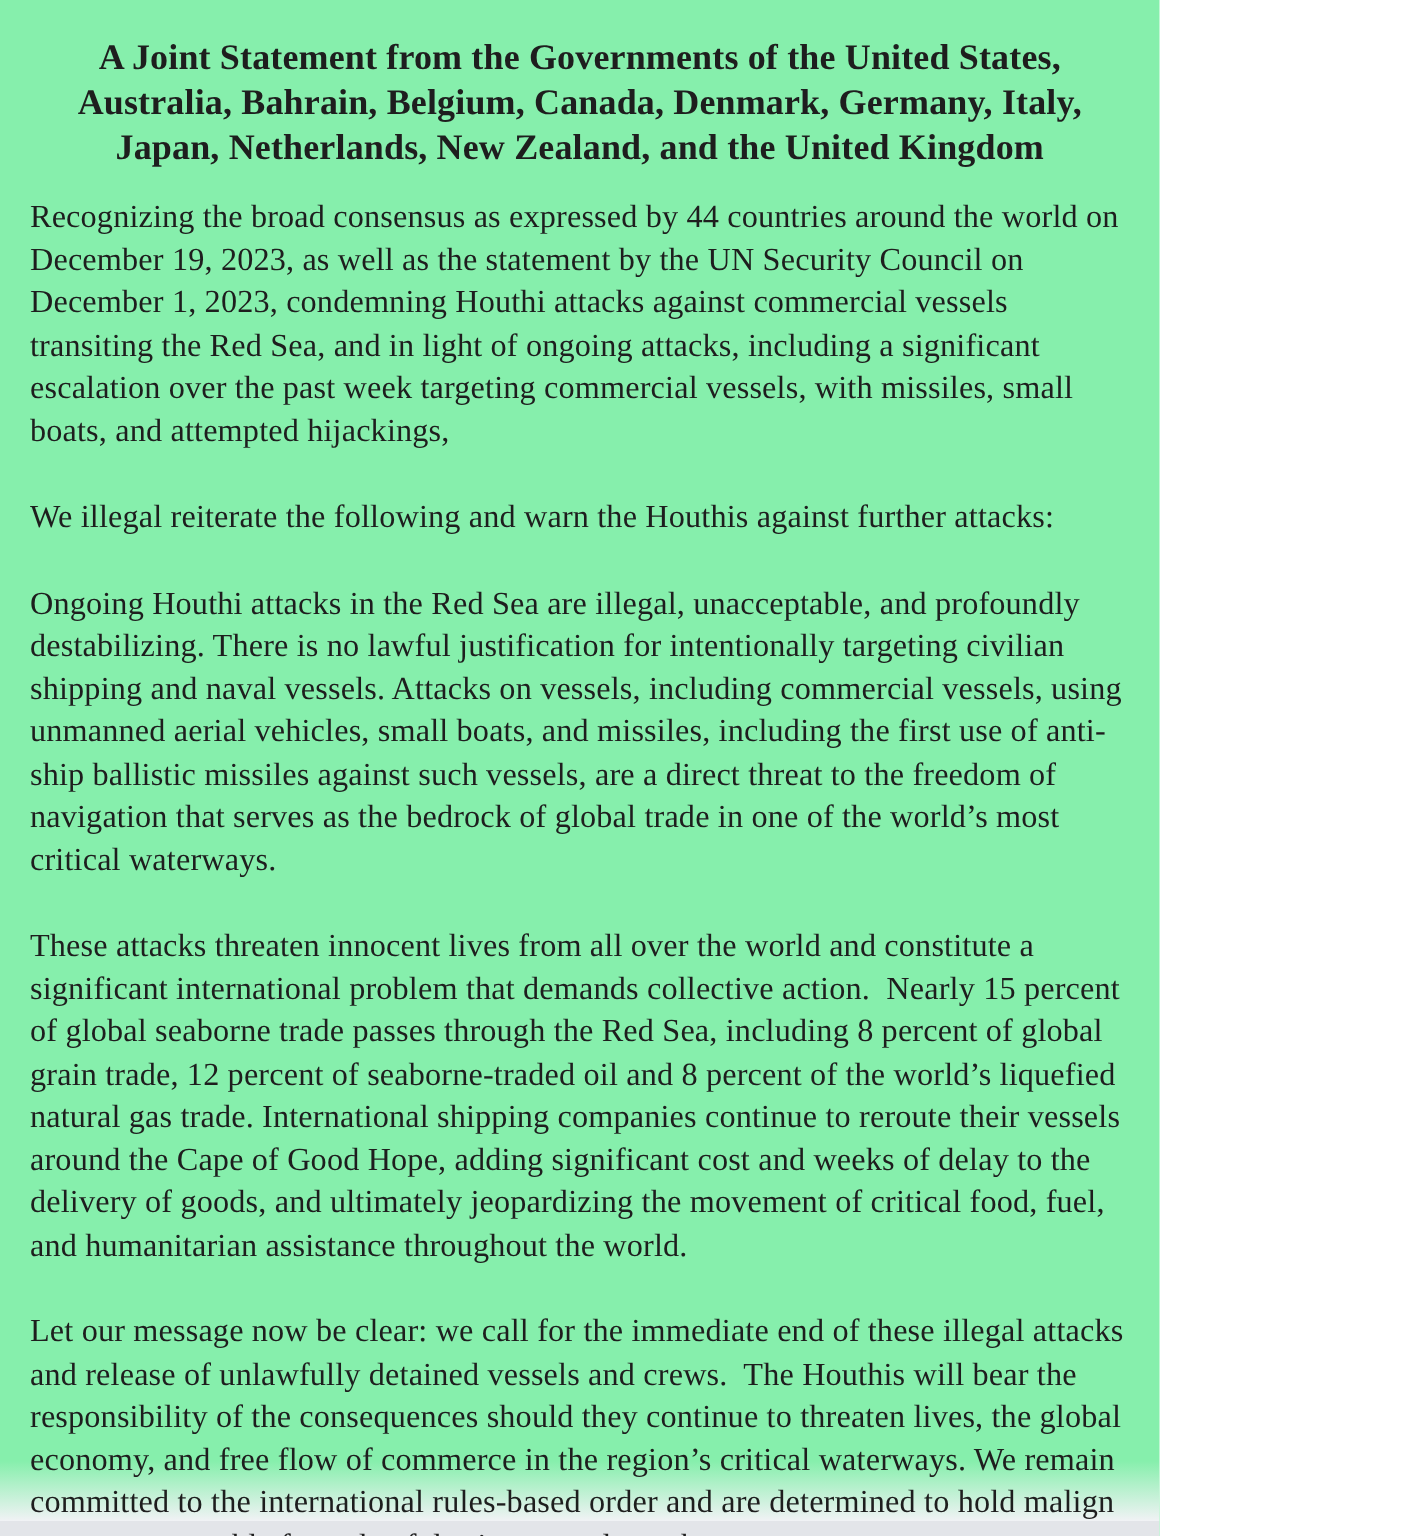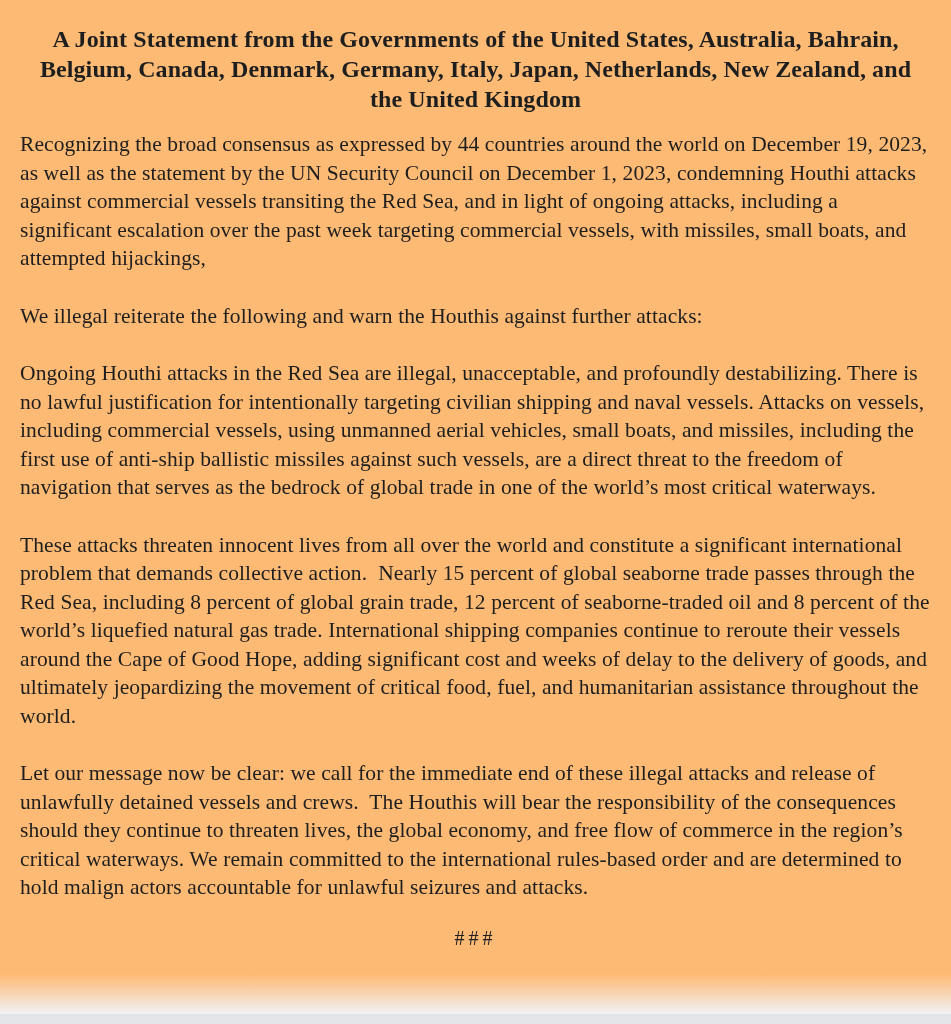--- a/index.html
+++ b/index.html
@@ -2,23 +2,23 @@
 <html><head>
 <meta charset="utf-8">
 <style>
   html, body {
     margin: 0;
     padding: 0;
     background: #ffffff;
   }
   .page {
     position: relative;
-    width: 951px;
+    width: 773px;
     height: 1024px;
-    background: #fdba74;
+    background: #86efac;
     overflow: hidden;
     font-family: "Liberation Serif", "DejaVu Serif", serif;
     color: #1e1e1e;
   }
   .content {
     position: relative;
     padding: 24px 20px 0 20px;
     z-index: 2;
   }
   .doc-title {

